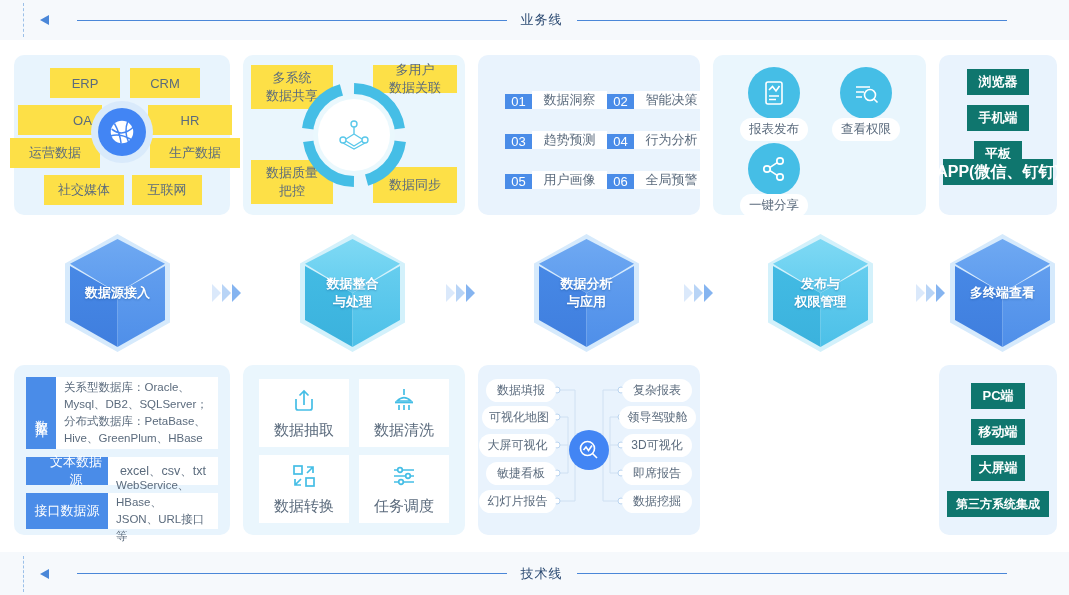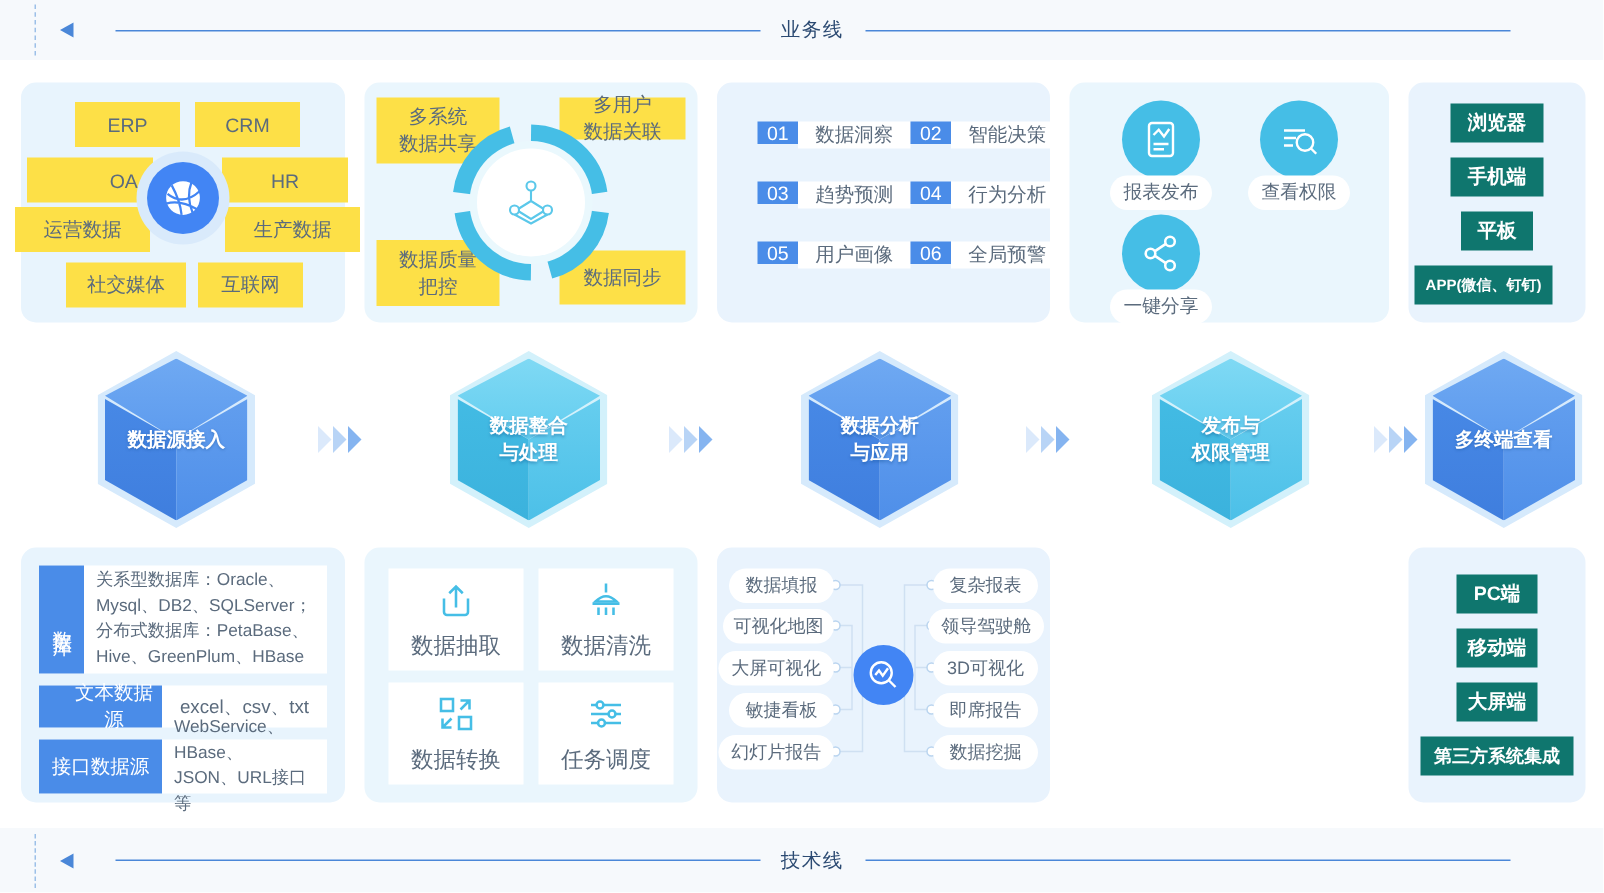--- a/index.html
+++ b/index.html
@@ -67,21 +67,21 @@
   
   .donut-box { position:absolute; width:108px; height:108px; }
   .donut-core {
     position:absolute; left:18px; top:18px; width:72px; height:72px;
     border-radius:50%; background:#fff;
     box-shadow:0 0 0 5px #eaf8fd;
     display:flex; align-items:center; justify-content:center;
   }
 
   
-  .numrow { position:absolute; display:flex; align-items:flex-start;padding-left:11px; }
+  .numrow { position:absolute; display:flex; align-items:flex-end;padding-left:11px; }
   .numrow .num {
     width:27px; background:#4a8ce8; color:#fff;
     font-size:13px; display:flex; align-items:center; justify-content:center;
   }
   .numrow .nlabel {
     width:75px; background:#fff; color:#5b6b7d; font-size:13px;
     display:flex; align-items:center; justify-content:center;
   }
 
   
@@ -317,21 +317,21 @@
         </svg>
       </div>
       <div class="circ-label">一键分享</div>
     </div>
   </div>
 
   <div class="panel p-blueish" style="left:939px;top:55px;width:118px;height:160px;">
     <div class="chip" style="left:28px;top:14px;width:62px;height:26px;">浏览器</div>
     <div class="chip" style="left:28px;top:50px;width:62px;height:26px;">手机端</div>
     <div class="chip" style="left:35px;top:86px;width:48px;height:26px;">平板</div>
-    <div class="chip" style="left:4px;top:122px;width:92px;height:26px;font-size:10px;">APP(微信、钉钉)</div>
+    <div class="chip" style="left:4px;top:104px;width:110px;height:26px;font-size:16px;">APP(微信、钉钉)</div>
   </div>
 
   <div class="hex" style="left:65px;top:234px;">
     <div class="outer"></div>
     <div class="face-t" style="background:linear-gradient(180deg,#6fa9f2,#5d9bee);"></div>
     <div class="face-bl" style="background:linear-gradient(180deg,#4a8ce8,#3f7ede);"></div>
     <div class="face-br" style="background:linear-gradient(180deg,#68a3f0,#4f8fe9);"></div>
     <div class="htext">
       <span>数据源接入</span>
     </div>

